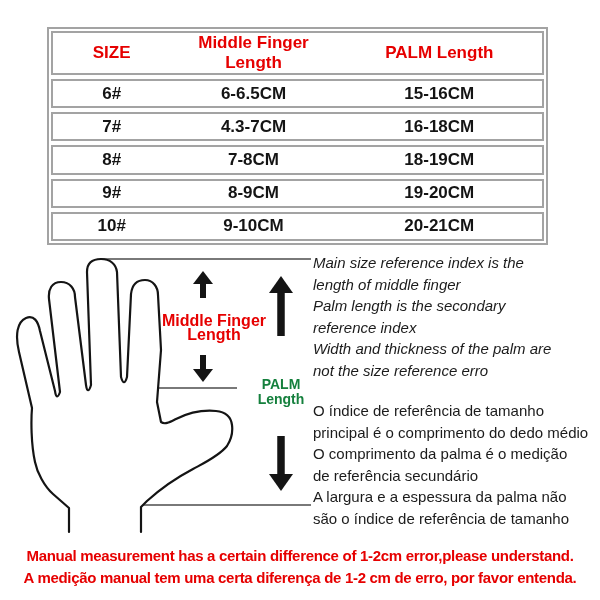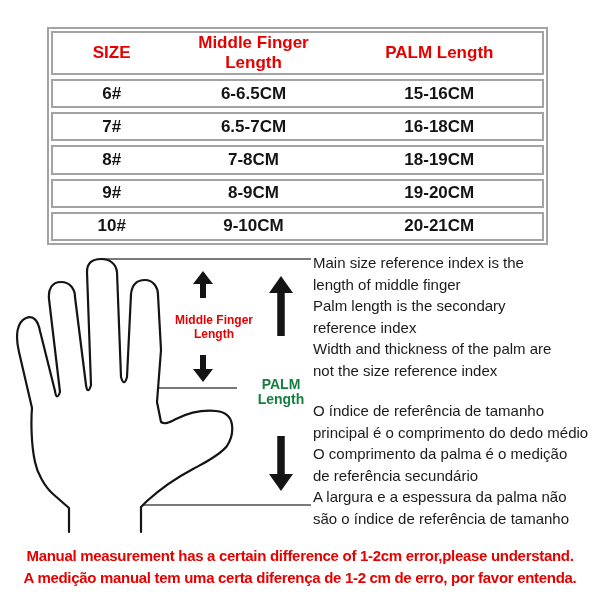--- a/index.html
+++ b/index.html
@@ -24,32 +24,32 @@
   .c1{width:24%}.c2{width:34%}.c3{width:42%}
   .t-header .t-cell{color:#e60000;}
   
   .diagram{position:absolute;left:0;top:250px;width:600px;height:290px;}
   .hand{fill:#ffffff;stroke:#141414;stroke-width:2.2;stroke-linejoin:round;stroke-linecap:round;}
   .mline{stroke:#4d4d4d;stroke-width:1.5;}
   .arrow-shaft{stroke:#141414;}
   .arrow-head{fill:#141414;}
   .mf-label{
     position:absolute;left:149px;top:314px;width:130px;text-align:center;
-    color:#e60000;font-weight:bold;font-size:12px;line-height:13.5px;
+    color:#e60000;font-weight:bold;font-size:16px;line-height:13.5px;
   }
   .palm-label{
     position:absolute;left:237px;top:377px;width:88px;text-align:center;
     color:#15803d;font-weight:bold;font-size:14px;line-height:14.5px;
   }
   
   .notes{
     position:absolute;left:313px;width:287px;color:#1b1b1b;
     font-size:15px;line-height:21.6px;white-space:nowrap;
   }
-  .notes-en{top:252px;}
+  .notes-en{top:252px;font-style:italic;}
   .notes-pt{top:400px;}
   
   .footer{
     position:absolute;left:0;top:545px;width:600px;text-align:center;
     color:#e60000;font-weight:bold;font-size:15px;line-height:21.5px;
     letter-spacing:-0.3px;
   }
 </style>
 </head>
 <body>
@@ -62,21 +62,21 @@
       <div class="t-cell c2">Middle Finger Length</div>
       <div class="t-cell c3">PALM Length</div>
     </div>
     <div class="t-row">
       <div class="t-cell c1">6#</div>
       <div class="t-cell c2">6-6.5CM</div>
       <div class="t-cell c3">15-16CM</div>
     </div>
     <div class="t-row">
       <div class="t-cell c1">7#</div>
-      <div class="t-cell c2">6.5-7CM</div>
+      <div class="t-cell c2">4.3-7CM</div>
       <div class="t-cell c3">16-18CM</div>
     </div>
     <div class="t-row">
       <div class="t-cell c1">8#</div>
       <div class="t-cell c2">7-8CM</div>
       <div class="t-cell c3">18-19CM</div>
     </div>
     <div class="t-row">
       <div class="t-cell c1">9#</div>
       <div class="t-cell c2">8-9CM</div>
@@ -138,21 +138,21 @@
     <div>PALM</div>
     <div>Length</div>
   </div>
 
   <div class="notes notes-en">
     <div>Main size reference index is the</div>
     <div>length of middle finger</div>
     <div>Palm length is the secondary</div>
     <div>reference index</div>
     <div>Width and thickness of the palm are</div>
-    <div>not the size reference index</div>
+    <div>not the size reference erro</div>
   </div>
 
   <div class="notes notes-pt">
     <div>O índice de referência de tamanho</div>
     <div>principal é o comprimento do dedo médio</div>
     <div>O comprimento da palma é o medição</div>
     <div>de referência secundário</div>
     <div>A largura e a espessura da palma não</div>
     <div>são o índice de referência de tamanho</div>
   </div>

